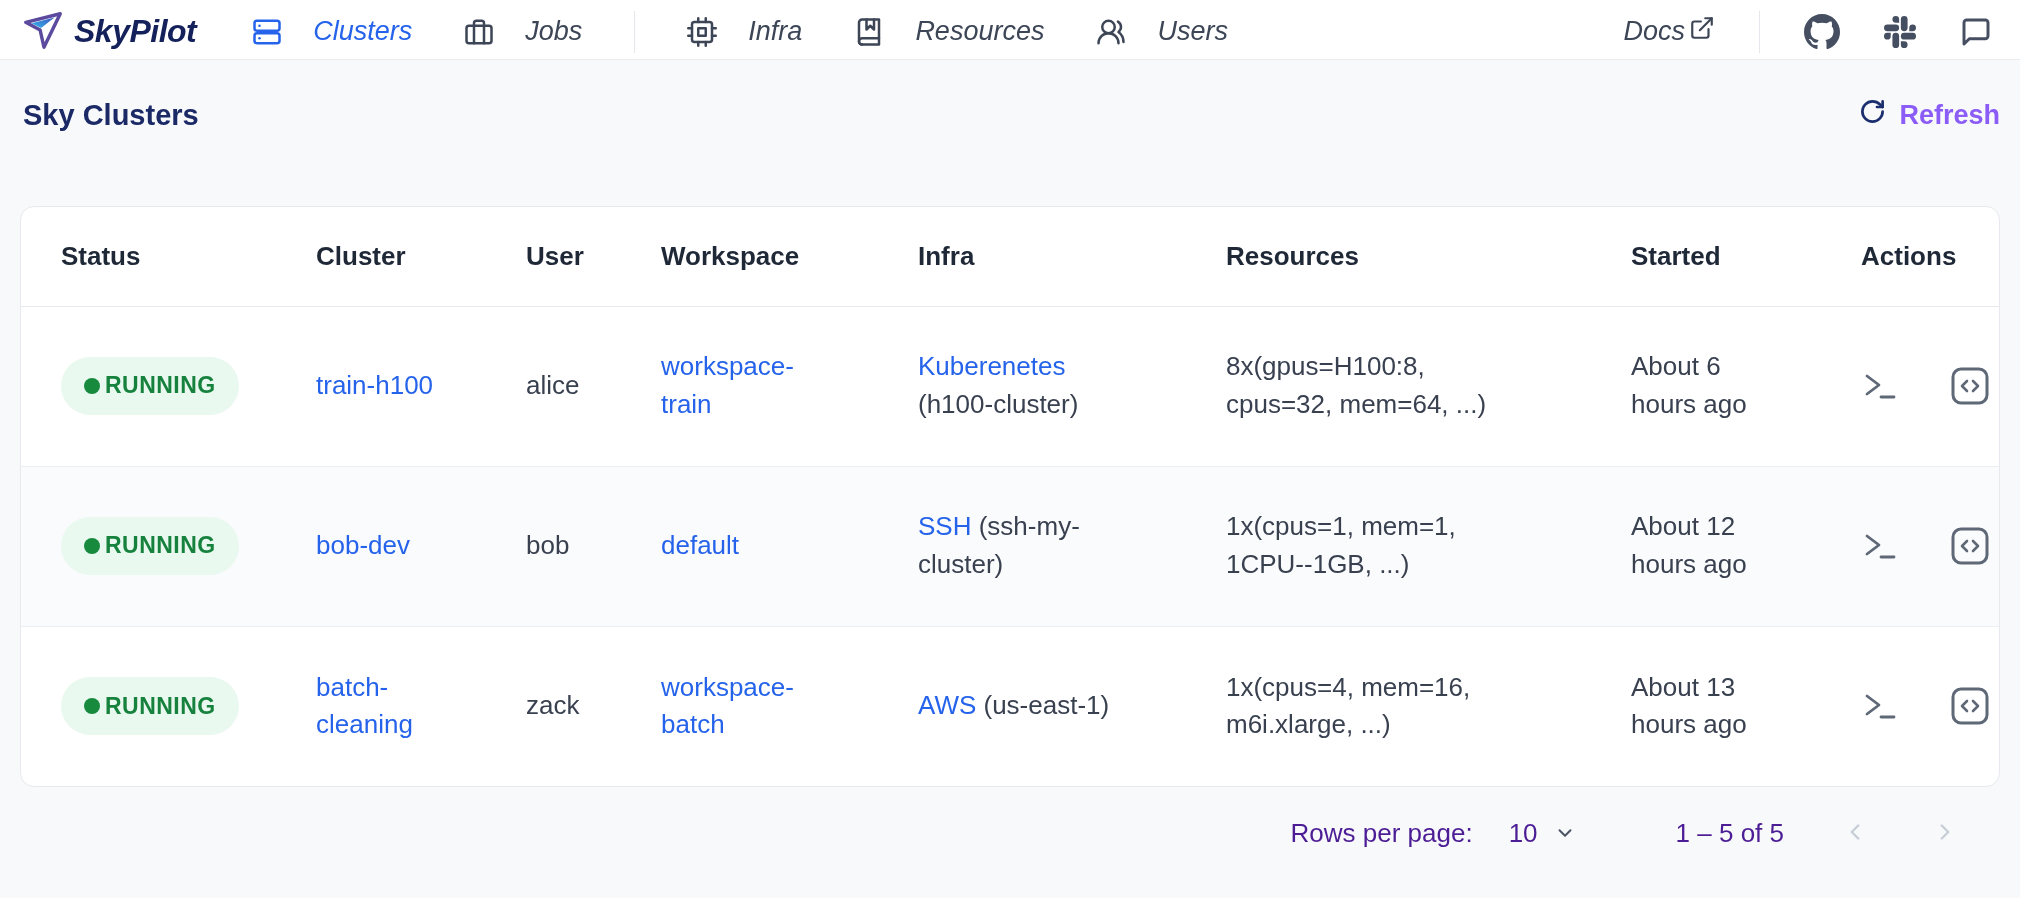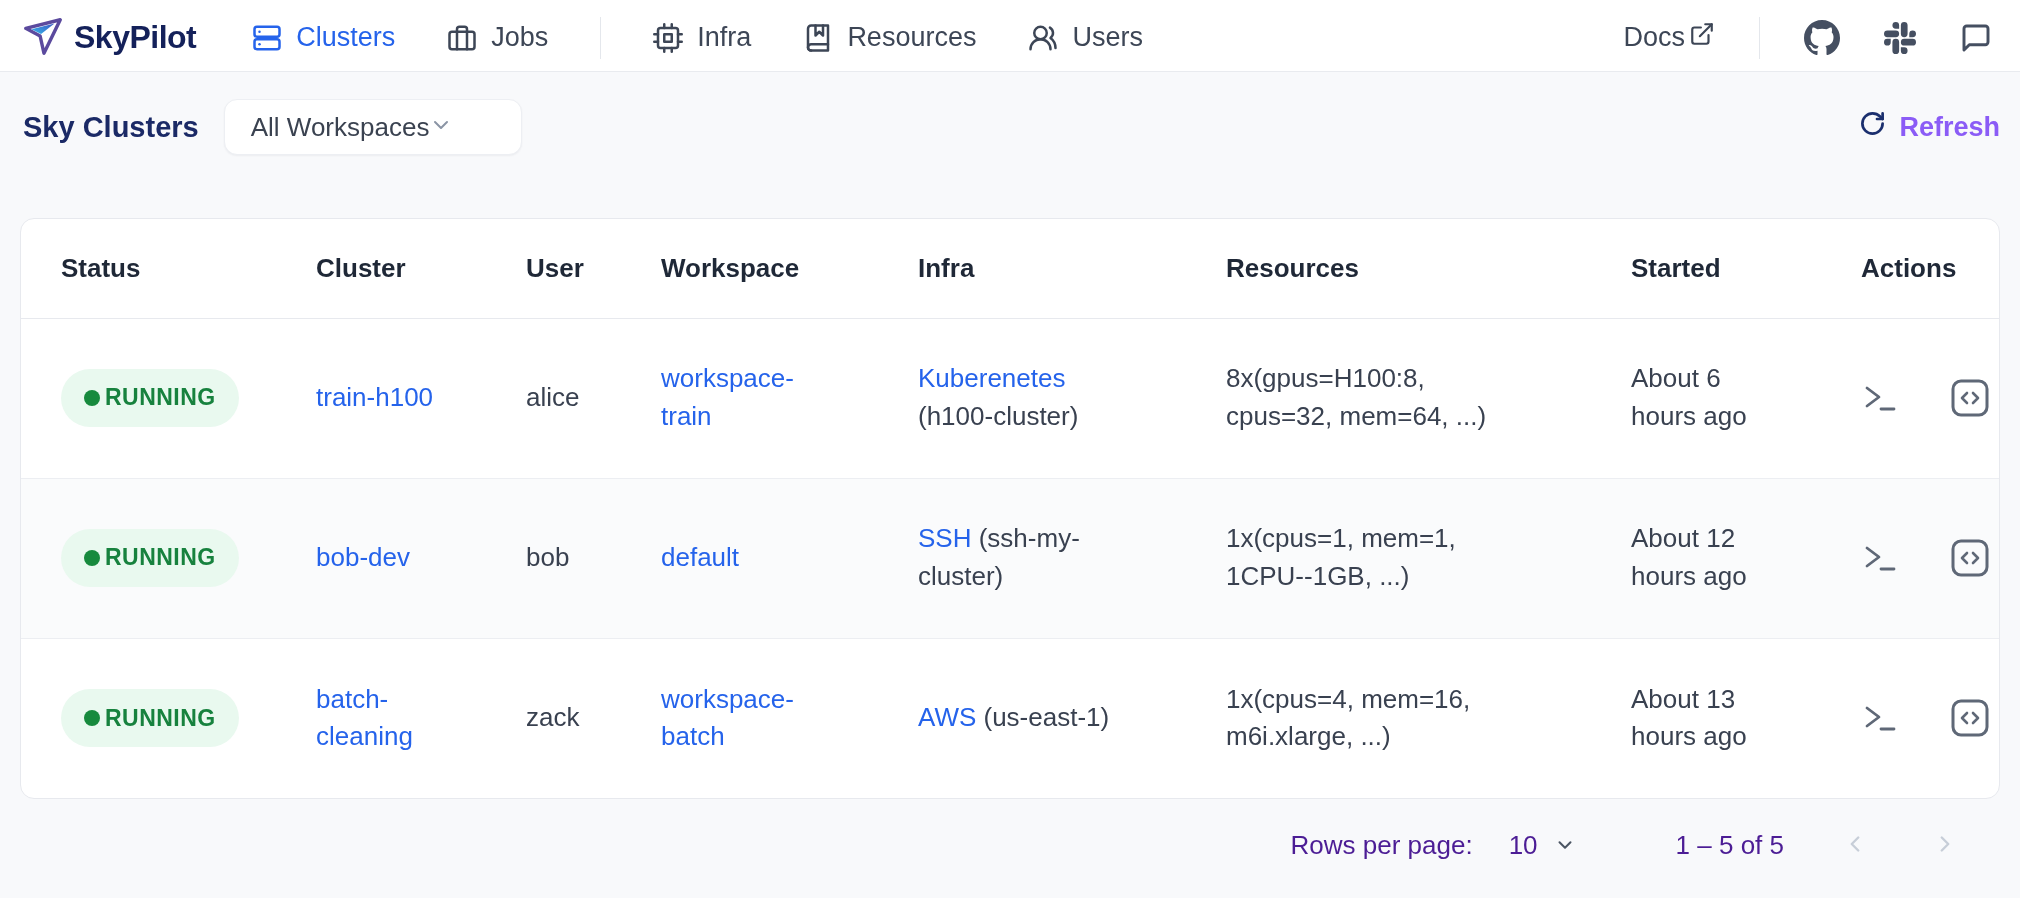--- a/index.html
+++ b/index.html
@@ -1,25 +1,25 @@
 <!DOCTYPE html>
 <html><head>
 <meta charset="utf-8">
 <style>
   * { margin:0; padding:0; box-sizing:border-box; }
   html,body { width:2020px; height:898px; overflow:hidden;
     font-family:"Liberation Sans", sans-serif; background:#f8f9fb; }
 
   
-  .topnav { height:72px; background:#fff; border-bottom:1px solid #e9ebef;
-    display:flex; align-items:center; padding:4px 28px 0 20px; }
+  .topnav { height:60px; background:#fff; border-bottom:1px solid #e9ebef;
+    display:flex; align-items:center; padding:4px 28px 0 20px;font-style:italic; }
   .brand { display:flex; align-items:center; gap:8px; cursor:pointer; }
   .brand-name { font-size:32px; font-weight:700; color:#14215a; letter-spacing:-.5px; }
   .nav-items { display:flex; align-items:center; gap:52px; margin-left:56px; }
-  .nav-item { display:flex; align-items:center; gap:14px; font-size:27px; font-weight:500;
+  .nav-item { display:flex; align-items:center; gap:31px; font-size:27px; font-weight:500;
     color:#3d4656; cursor:pointer; }
   .nav-item.active { color:#2563eb; }
   .nav-item svg { display:block; }
   .vdiv { width:1px; height:42px; background:#e4e7ec; }
   .nav-right { margin-left:auto; display:flex; align-items:center; gap:44px; }
   .docs-link { display:flex; align-items:center; gap:4px; font-size:27px; color:#3d4656; cursor:pointer; }
   .icon-btn { display:flex; align-items:center; justify-content:center; cursor:pointer; color:#454f61; }
 
   
   .page-header { display:flex; align-items:center; margin:27px 20px 0 20px; height:56px; }
@@ -166,28 +166,20 @@
     <span class="icon-btn">
       <svg width="32" height="32" viewBox="0 0 24 24" fill="none" stroke="currentColor" stroke-width="2.2" stroke-linecap="round" stroke-linejoin="round">
         <path d="M21 15a2 2 0 0 1-2 2H7l-4 4V5a2 2 0 0 1 2-2h14a2 2 0 0 1 2 2z"></path>
       </svg>
     </span>
   </div>
 </nav>
 
 <div class="page-header">
   <h1 class="page-title">Sky Clusters</h1>
-  <div class="ws-select">
-    <span class="ws-label">All Workspaces</span>
-    <span>
-      <svg width="24" height="24" viewBox="0 0 24 24" fill="none" stroke="#8b95a5" stroke-width="2" stroke-linecap="round" stroke-linejoin="round">
-        <polyline points="6 9 12 15 18 9"></polyline>
-      </svg>
-    </span>
-  </div>
   <button class="refresh-btn">
     <span>
       <svg width="27" height="27" viewBox="0 0 24 24" fill="none" stroke="#1b2f6e" stroke-width="2.4" stroke-linecap="round" stroke-linejoin="round">
         <path d="M21 12a9 9 0 1 1-9-9c2.52 0 4.93 1 6.74 2.74L21 8"></path>
           <path d="M21 3v5h-5"></path>
       </svg>
     </span>
     <span>Refresh</span>
   </button>
 </div>

